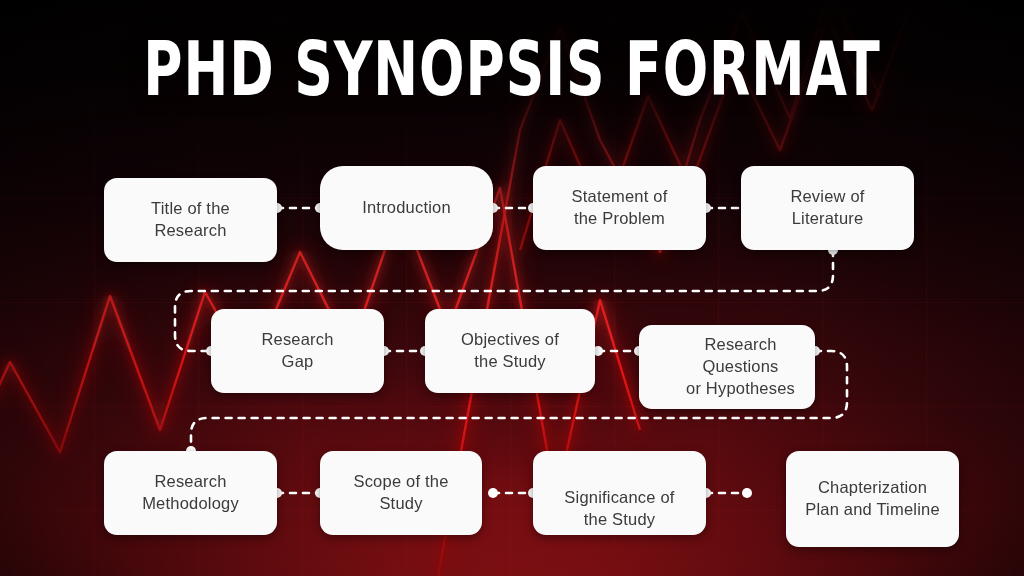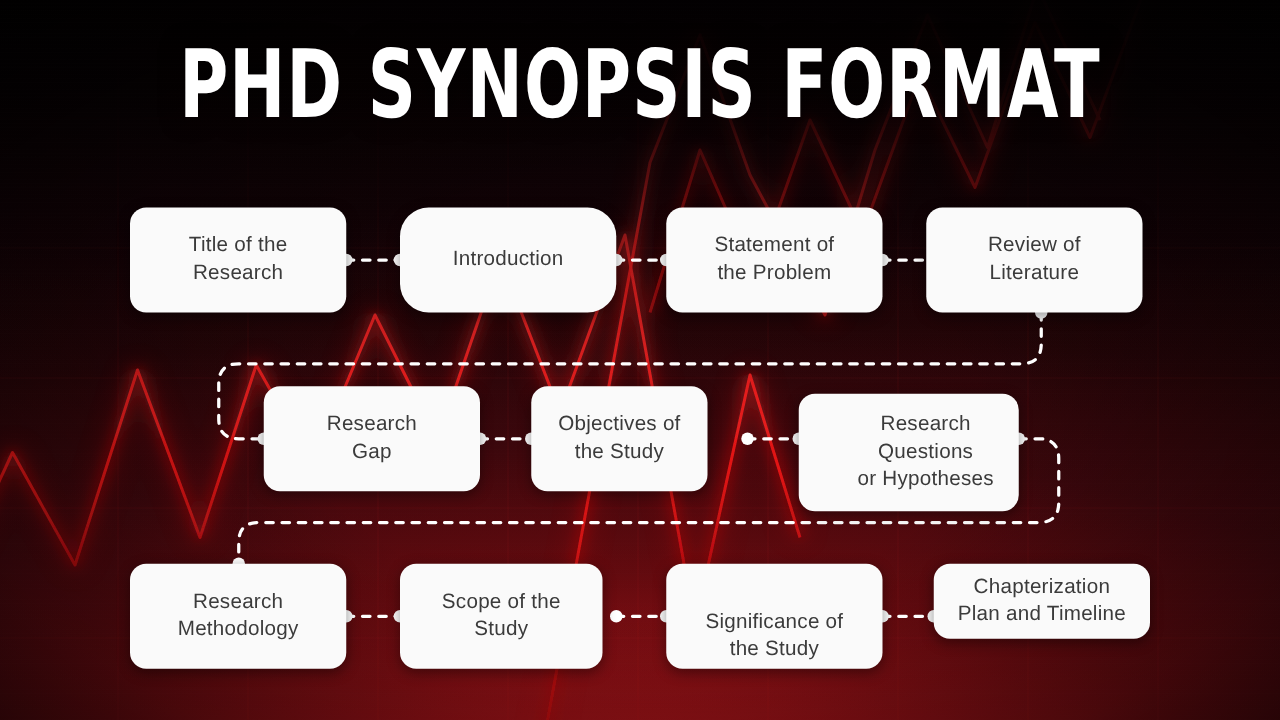--- a/index.html
+++ b/index.html
@@ -193,58 +193,58 @@
         <circle cx="277" cy="493" r="5" class="node-dot"></circle>
         <circle cx="320" cy="493" r="5" class="node-dot"></circle>
         <circle cx="493" cy="493" r="5" class="node-dot"></circle>
         <circle cx="533" cy="493" r="5" class="node-dot"></circle>
         <circle cx="706" cy="493" r="5" class="node-dot"></circle>
         <circle cx="747" cy="493" r="5" class="node-dot"></circle>
       </g>
   </svg>
 
   <div id="nodes-layer">
-      <div class="node" style="left: 104px; top: 166px; width: 173px; height: 84px;">
+      <div class="node" style="left: 104px; top: 178px; width: 173px; height: 84px;">
         <span>Title of the
 Research</span>
       </div>
       <div class="node" style="left: 320px; top: 166px; width: 173px; height: 84px; border-radius: 23px;">
         <span>Introduction</span>
       </div>
       <div class="node" style="left: 533px; top: 166px; width: 173px; height: 84px;">
         <span>Statement of
 the Problem</span>
       </div>
       <div class="node" style="left: 741px; top: 166px; width: 173px; height: 84px;">
         <span>Review of
 Literature</span>
       </div>
       <div class="node" style="left: 211px; top: 309px; width: 173px; height: 84px;">
         <span>Research
 Gap</span>
       </div>
-      <div class="node" style="left: 425px; top: 309px; width: 141px; height: 84px;">
+      <div class="node" style="left: 425px; top: 309px; width: 170px; height: 84px;">
         <span>Objectives of
 the Study</span>
       </div>
-      <div class="node" style="left: 639px; top: 315px; width: 176px; height: 94px; padding-left: 35px;">
+      <div class="node" style="left: 639px; top: 325px; width: 176px; height: 84px; padding-left: 35px;">
         <span>Research Questions
 or Hypotheses</span>
       </div>
       <div class="node" style="left: 104px; top: 451px; width: 173px; height: 84px;">
         <span>Research
 Methodology</span>
       </div>
       <div class="node" style="left: 320px; top: 451px; width: 162px; height: 84px;">
         <span>Scope of the
 Study</span>
       </div>
       <div class="node" style="left: 533px; top: 451px; width: 173px; height: 84px; align-items: flex-end;">
         <span>Significance of
 the Study</span>
       </div>
-      <div class="node" style="left: 747px; top: 451px; width: 173px; height: 60px;">
+      <div class="node" style="left: 786px; top: 451px; width: 173px; height: 96px;">
         <span>Chapterization
 Plan and Timeline</span>
       </div>
     </div>
 
 </div>
 
 </body></html>

